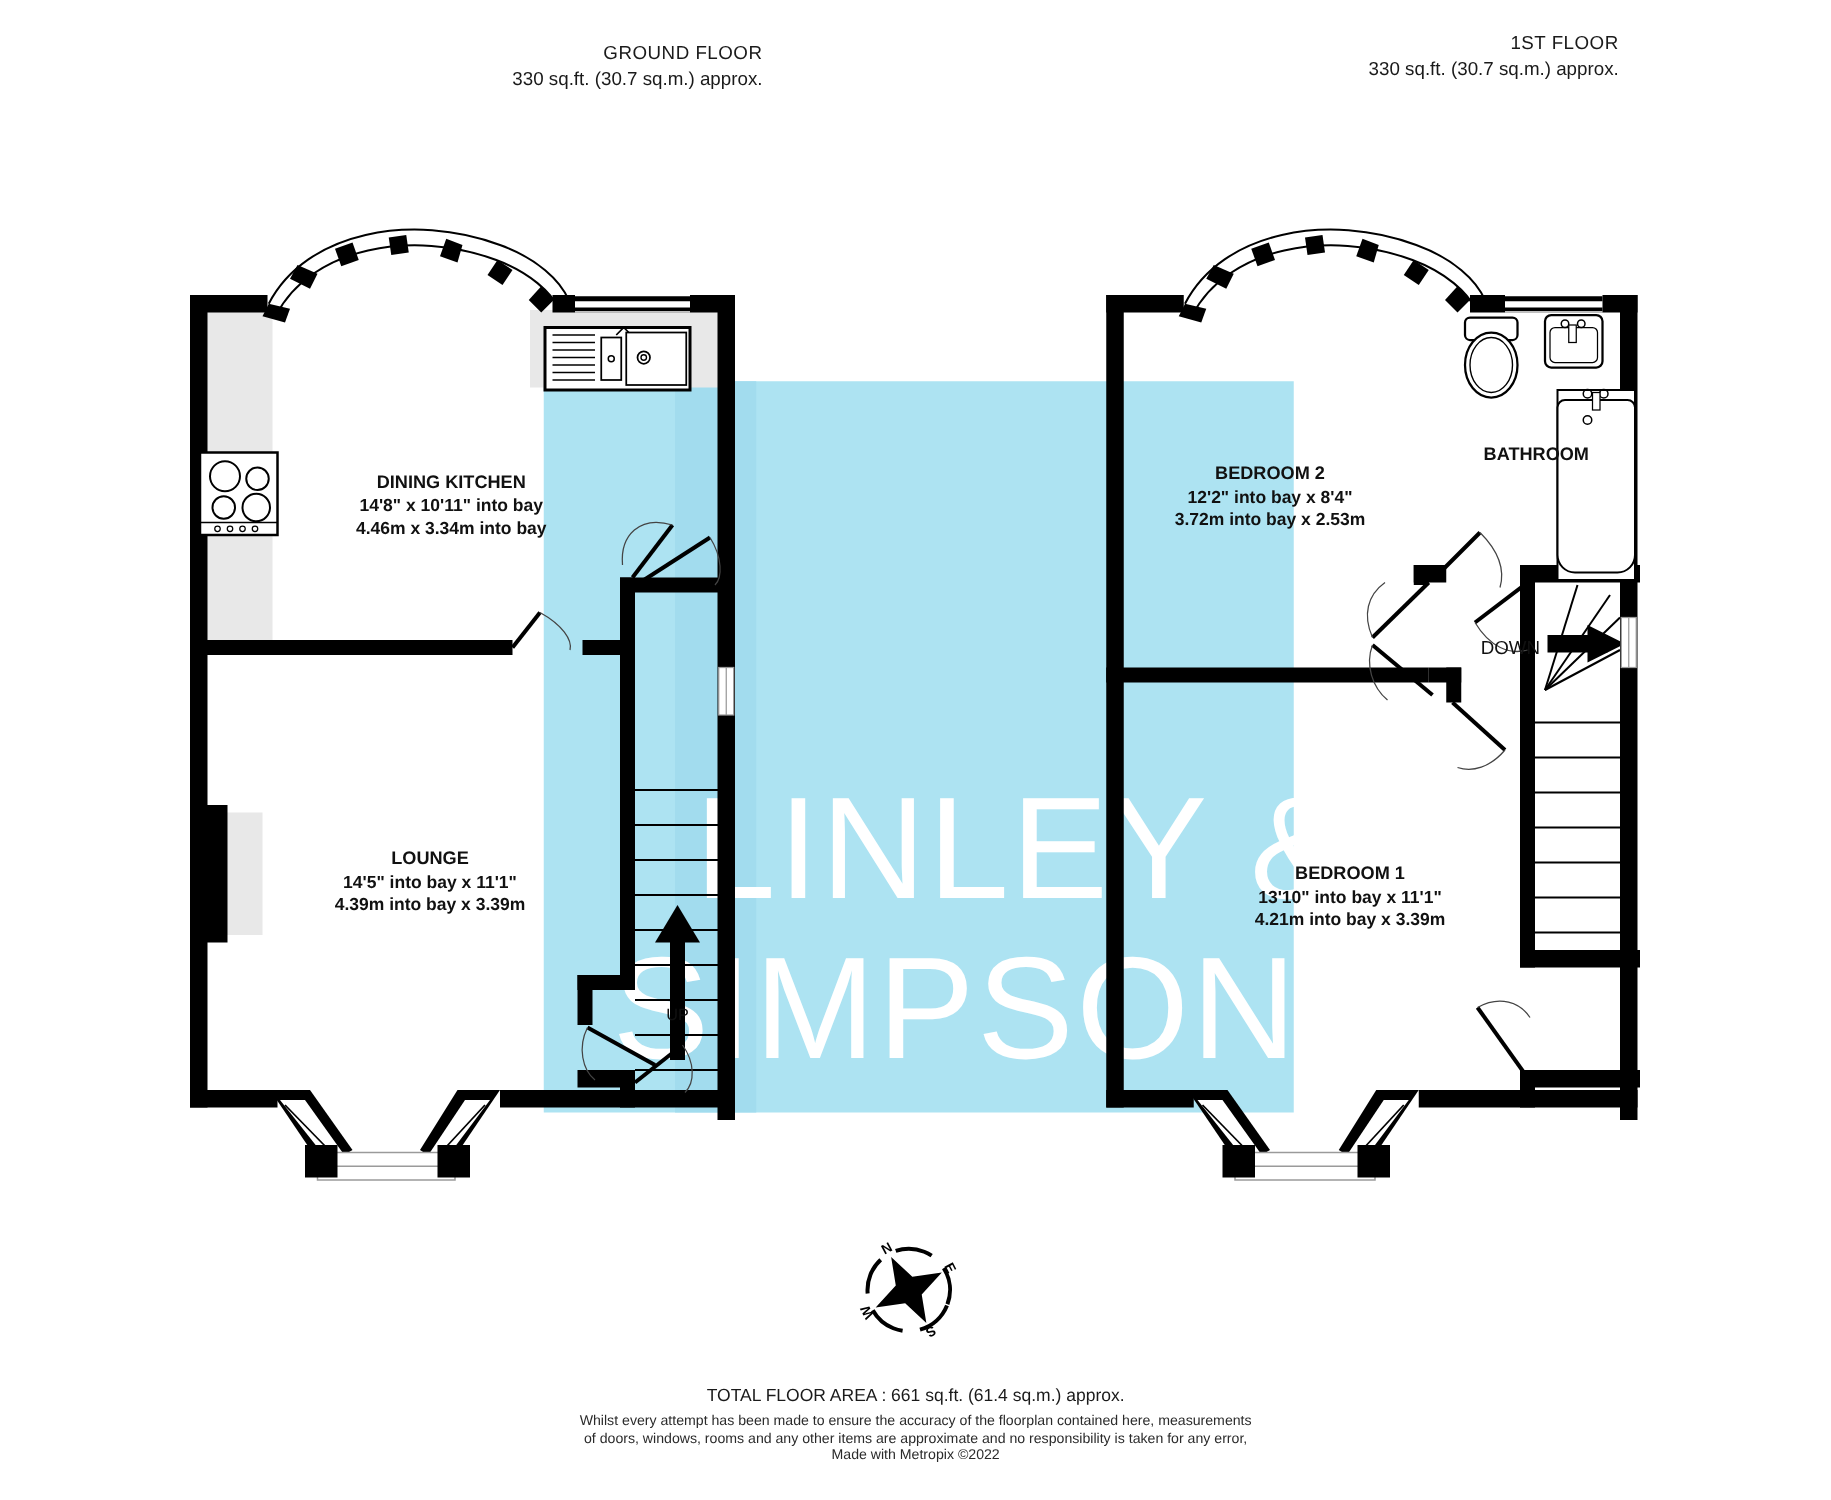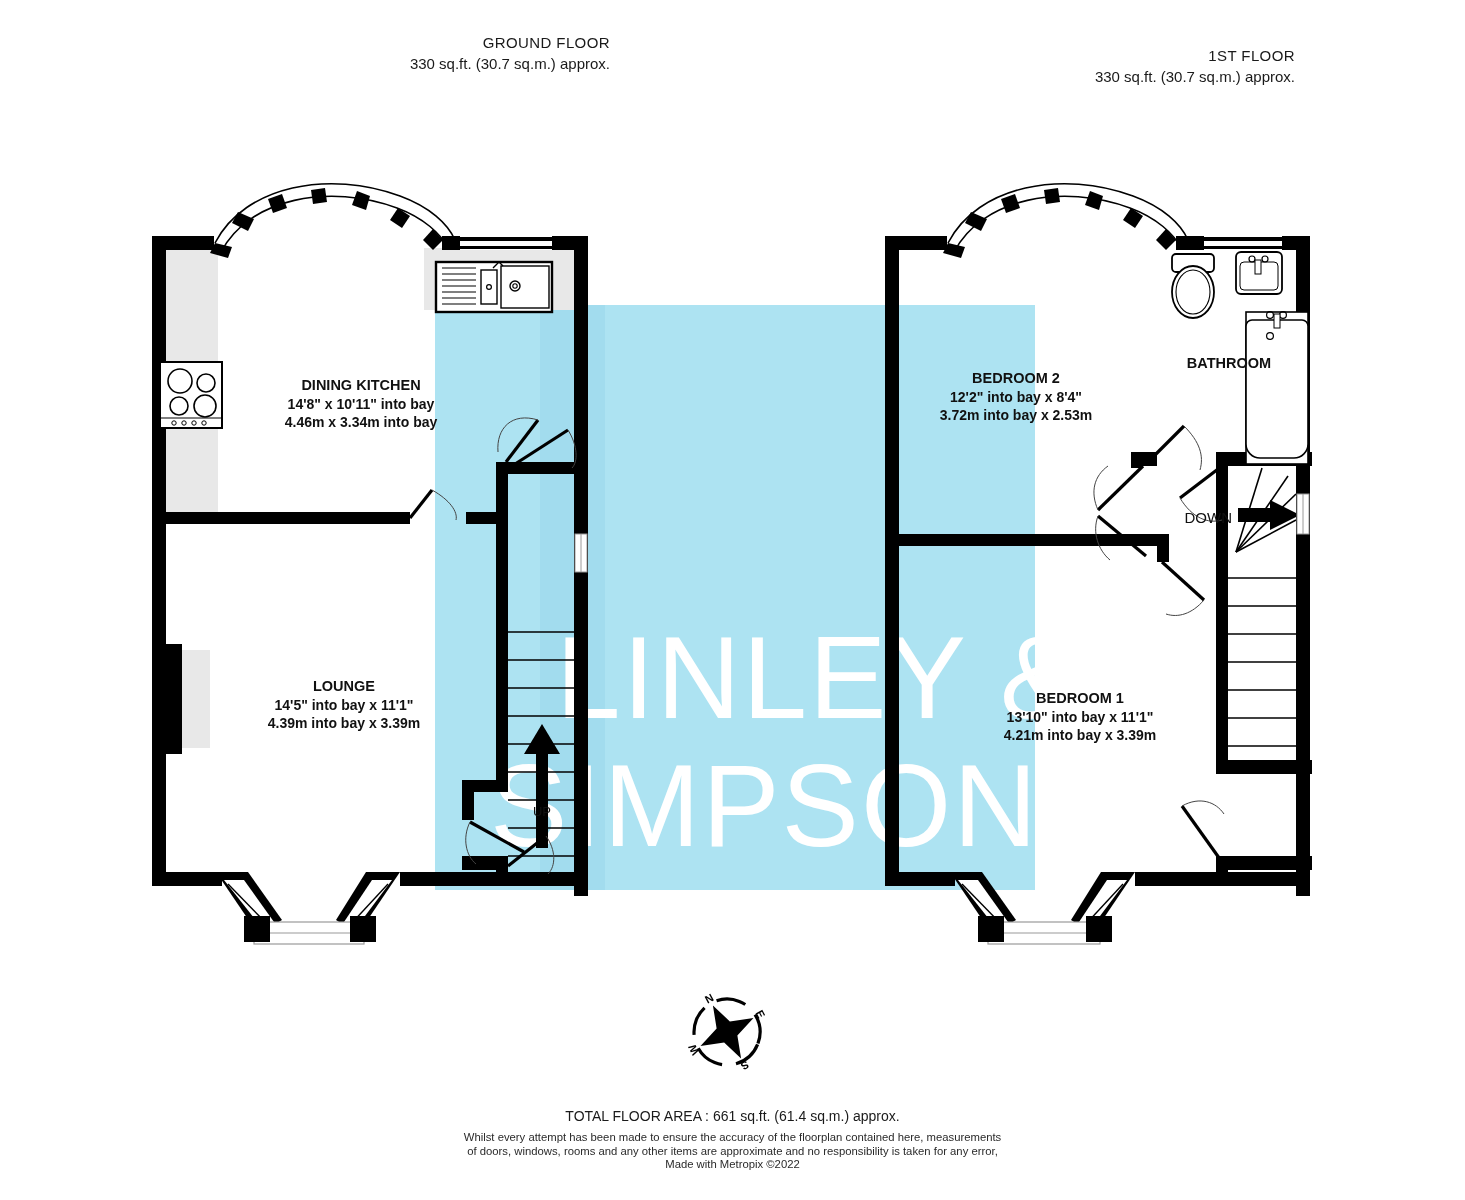--- a/index.html
+++ b/index.html
@@ -21,21 +21,21 @@
 </head>
 <body>
 
 <div id="stage">
 
   <div class="floor-title" style="left:190px;top:32px;width:420px;">
     <span class="ft-name">GROUND FLOOR</span>
     <span class="ft-area">330 sq.ft. (30.7 sq.m.) approx.</span>
   </div>
 
-  <div class="floor-title" style="left:875px;top:45px;width:420px;">
+  <div class="floor-title" style="left:875px;top:24px;width:420px;">
     <span class="ft-name">1ST FLOOR</span>
     <span class="ft-area">330 sq.ft. (30.7 sq.m.) approx.</span>
   </div>
 
   <svg id="plan" viewBox="0 0 1465 1200">
     <defs>
       <clipPath id="clipGround">
         <rect x="152" y="235" width="440" height="660"></rect>
       </clipPath>
     </defs>

